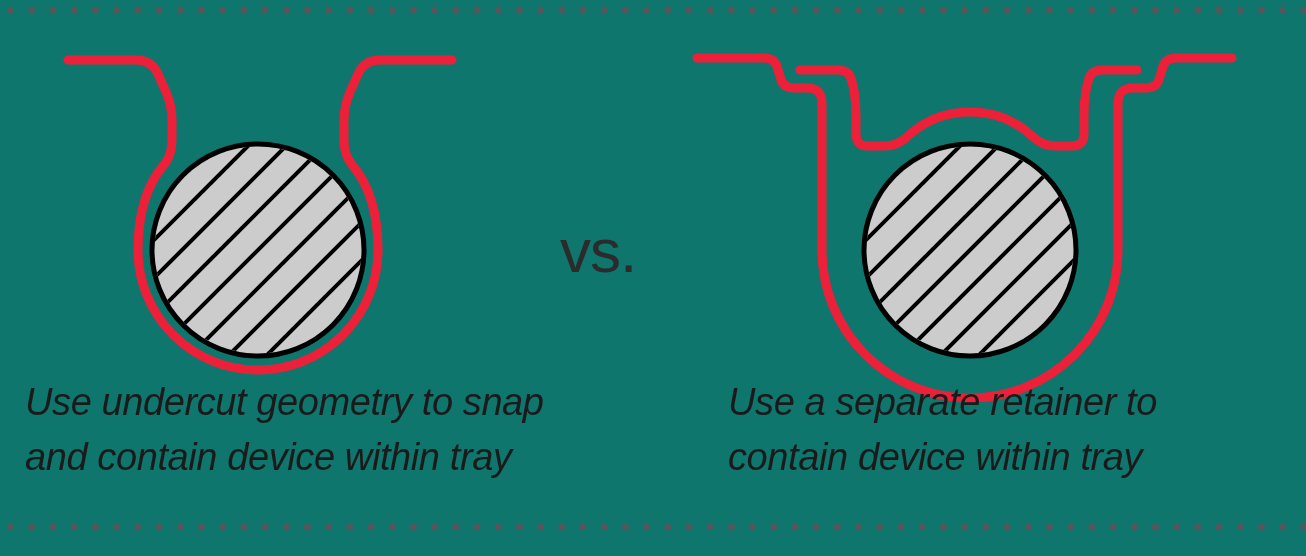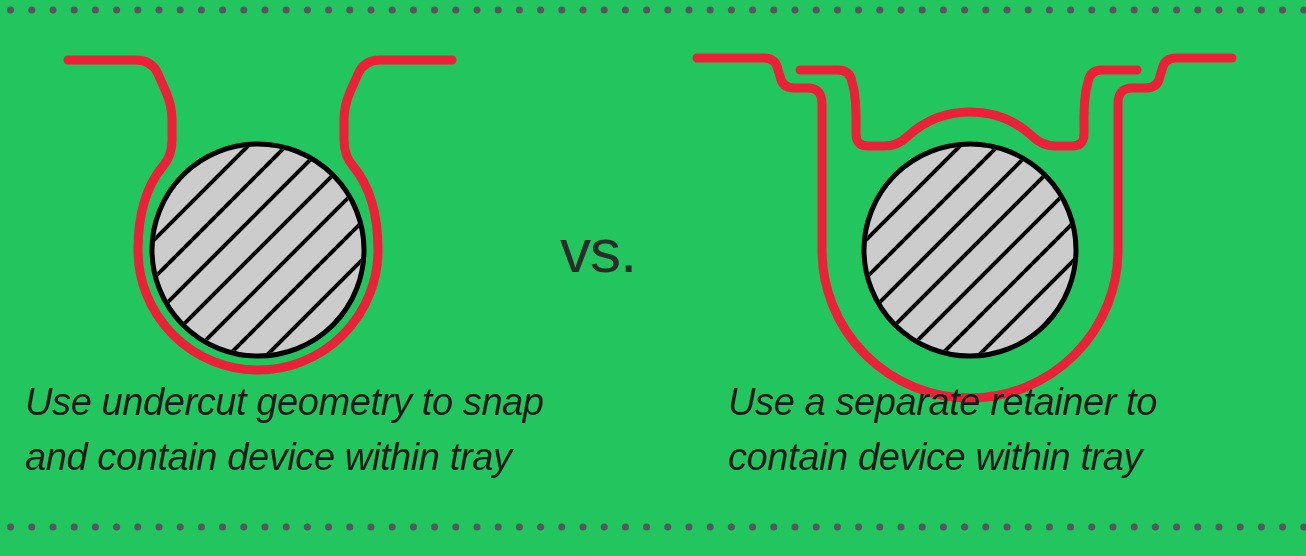--- a/index.html
+++ b/index.html
@@ -7,21 +7,21 @@
     padding: 0;
     background: #ffffff;
   }
   body {
     font-family: "Liberation Sans", sans-serif;
   }
   #stage {
     position: relative;
     width: 1306px;
     height: 556px;
-    background: #22c55e;
+    background: #0f766e;
     overflow: hidden;
   }
   #diagram-svg {
     position: absolute;
     left: 0;
     top: 0;
     width: 1306px;
     height: 556px;
     display: block;
   }

